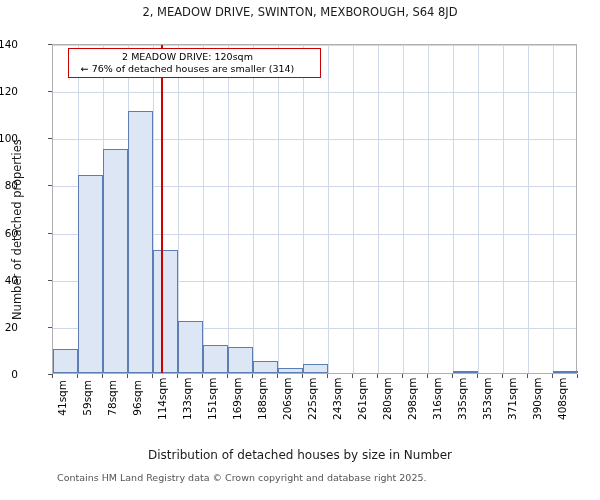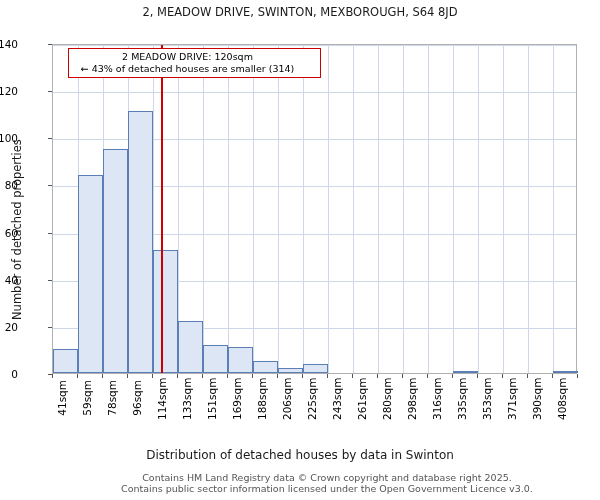--- a/index.html
+++ b/index.html
@@ -133,21 +133,20 @@
     line-height: 11.5px;
     color: #000;
     white-space: nowrap;
   }
   
   .footer {
     position: absolute;
     left: 57px;
     top: 472px;
     width: 540px;
-    text-align: center;
   }
   .footer div {
     font-size: 9.5px;
     line-height: 11px;
     color: #555555;
   }
 </style>
 </head>
 <body>
 
@@ -264,22 +263,21 @@
         <div class="bar" style="left: 225px; width: 25px; height: 4.71429px;"></div>
         <div class="bar" style="left: 250px; width: 25px; height: 9.42857px;"></div>
         <div class="bar" style="left: 400px; width: 25px; height: 2.35714px;"></div>
         <div class="bar" style="left: 500px; width: 25px; height: 2.35714px;"></div>
       </div>
     <div class="marker-line" id="marker" style="left: 107.629px; background: rgb(204, 0, 0);"></div>
   </div>
 
   <div id="annotation">
     <div>2 MEADOW DRIVE: 120sqm</div>
-    <div>← 43% of detached houses are smaller (314)</div>
-  </div>
-
-  <div class="xlabel">Distribution of detached houses by data in Swinton</div>
+    <div>← 76% of detached houses are smaller (314)</div>
+  </div>
+
+  <div class="xlabel">Distribution of detached houses by size in Number</div>
 
   <div class="footer">
     <div>Contains HM Land Registry data © Crown copyright and database right 2025.</div>
-    <div>Contains public sector information licensed under the Open Government Licence v3.0.</div>
   </div>
 </div>
 
 </body></html>

